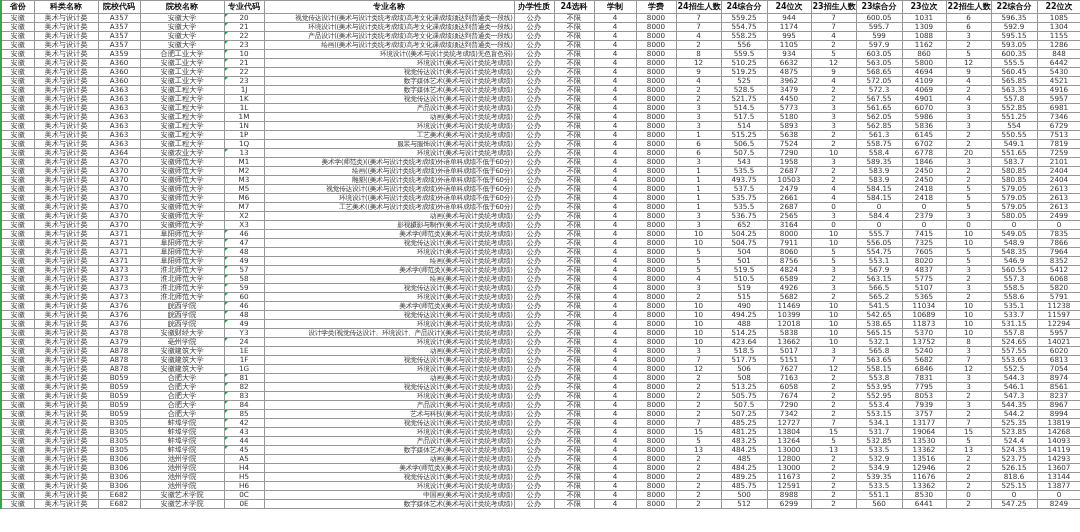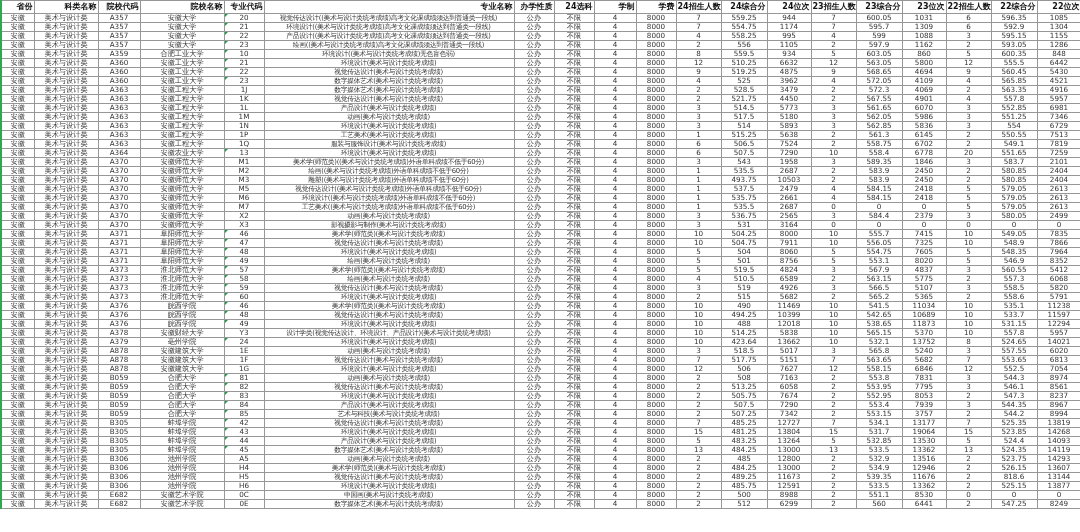--- a/index.html
+++ b/index.html
@@ -1,21 +1,21 @@
 <!DOCTYPE html>
 <html><head>
 <meta charset="utf-8">
 <style>
   html,body{margin:0;padding:0;background:#fff;width:1080px;height:532px;overflow:hidden;}
   body{font-family:"DejaVu Sans","Liberation Sans",sans-serif;color:#2b2b2b;}
   table{border-collapse:collapse;table-layout:fixed;width:1080px;background:#fff;}
   th,td{border:1px solid #979797;padding:0 1px;overflow:hidden;white-space:nowrap;text-align:center;vertical-align:middle;}
-  thead th{height:12px;font-size:8px;font-weight:bold;color:#111;line-height:12px;background:#fff;text-align:right;}
+  thead th{height:12px;font-size:8px;font-weight:bold;color:#111;line-height:12px;background:#fff;}
   tbody td{height:7.45px;font-size:7.2px;line-height:8px;color:#333;}
-  td.c-major-name{text-align:center;padding-left:0;font-size:6.8px;letter-spacing:-0.3px;}
+  td.c-major-name{text-align:right;padding-left:0;font-size:6.8px;letter-spacing:-0.3px;}
   td.c-province{border-left:2px solid #2fa84f;}
   th.c-province{border-left:2px solid #2fa84f;}
   td.tri{position:relative;}
   td.tri::before{content:"";position:absolute;left:0;top:0;width:0;height:0;
     border-top:3px solid #1e9e4a;border-right:3px solid transparent;}
 </style>
 </head>
 <body>
 
 <table>
@@ -552,21 +552,21 @@
         <td class="">美术与设计类</td>
         <td class="">A370</td>
         <td class="">安徽师范大学</td>
         <td class="">X3</td>
         <td class="c-major-name">影视摄影与制作(美术与设计类统考成绩)</td>
         <td class="">公办</td>
         <td class="">不限</td>
         <td class="">4</td>
         <td class="">8000</td>
         <td class="">3</td>
-        <td class="">531</td>
+        <td class="">652</td>
         <td class="">3164</td>
         <td class="">0</td>
         <td class="">0</td>
         <td class="">0</td>
         <td class="">0</td>
         <td class="">0</td>
         <td class="">0</td>
       </tr>
       <tr>
         <td class="c-province">安徽</td>

